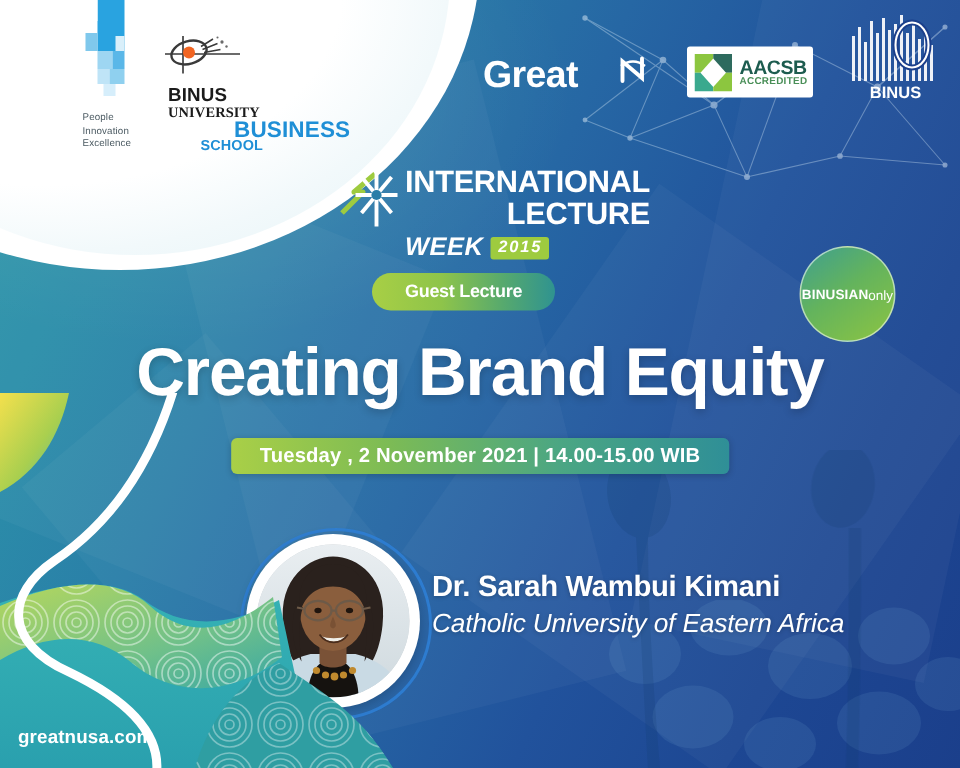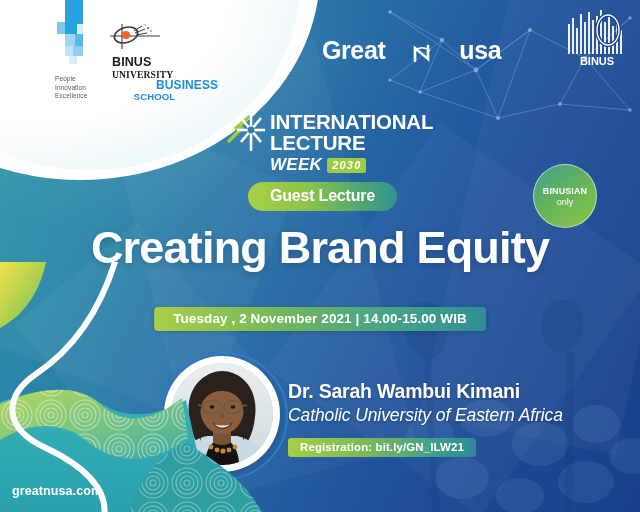--- a/index.html
+++ b/index.html
@@ -67,86 +67,86 @@
     color:#4b5a62; font-weight:400; letter-spacing:.1px;
     text-align:left; padding-left:8px;
   }
 
   .binus-logo { position:absolute; left:112px; top:23px; width:85px; }
   .binus-mark { position:relative; width:58px; height:28px; margin-left:-4px; }
   .binus-words { margin-top:1px; }
   .binus-words div { font-weight:bold; letter-spacing:.1px; }
   .bw1 { font-size:12.5px; color:#1b1b1b; line-height:13px; }
   .bw2 { font-size:9.6px; color:#1b1b1b; line-height:11px;font-family:Liberation Serif, serif; }
-  .bw3 { font-size:12px; color:#1f8fd6; line-height:11px;padding-left:44px; }
+  .bw3 { font-size:15px; color:#1f8fd6; line-height:11px;padding-left:44px; }
   .bw4 { font-size:9.6px; color:#1f8fd6; line-height:11px;text-align:center; }
 
   .greatnusa {
     position:absolute; left:322px; top:36px;
     color:#fff; font-size:25px; font-weight:bold; letter-spacing:-0.4px;
-    display:flex; align-items:flex-end;gap:27px;
+    display:flex; align-items:flex-start;gap:27px;
   }
   .gn-n { display:inline-block; margin:0 0px; }
 
   .aacsb {
     position:absolute; left:458px; top:31px;
     width:84px; height:34px; background:#fff; border-radius:2px;
     display:flex; align-items:center; padding:4px 5px; gap:5px;
   }
   .aacsb-mark { width:25px; height:25px; flex:0 0 25px; }
   .aacsb-txt { line-height:1; }
   .aacsb-txt .a1 { font-size:13px; font-weight:bold; color:#1d5c4f; letter-spacing:-0.3px; }
   .aacsb-txt .a2 { font-size:6.6px; font-weight:bold; color:#4a8f58; letter-spacing:.2px; margin-top:1px; }
 
   .binus40 { position:absolute; left:566px; top:8px; width:62px; height:60px; }
 
   
   .ilw { position:absolute; left:226px; top:104px; width:210px; }
   .ilw-row { display:flex; align-items:flex-start; }
   .ilw-burst { width:44px; height:48px; flex:0 0 44px; margin-top:2px; margin-left:-2px; }
-  .ilw-words { margin-left:2px; padding-top:7px; }
+  .ilw-words { margin-left:2px; padding-top:7px;text-align:right; }
   .ilw-l1 { color:#fff; font-size:20.5px; font-weight:bold; letter-spacing:-0.2px; line-height:21px; }
   .ilw-l2 { color:#fff; font-size:20.5px; font-weight:bold; letter-spacing:-0.2px; line-height:22px; }
   .ilw-l3 { display:flex; align-items:center; gap:5px; margin-top:1px;font-style:italic; }
   .ilw-week { color:#fff; font-size:17px; font-weight:bold; letter-spacing:.3px; }
   .ilw-year {
     background:#9ecb3f; color:#fff; font-size:11px; font-weight:bold;
     padding:1px 5px 2px; border-radius:2px; letter-spacing:1.2px;
   }
   .guest-pill {
     margin-top:7px; margin-left:22px;
     display:inline-block; padding:5px 22px 6px;
     border-radius:16px;
     background:linear-gradient(90deg,#a8cf45 0%,#8ec44a 38%,#56a96e 72%,#2f9390 100%);
-    color:#fff; font-size:16px; font-weight:bold; letter-spacing:-0.2px;
+    color:#fff; font-size:12px; font-weight:bold; letter-spacing:-0.2px;
   }
 
   
   .binusian {
     position:absolute; left:533px; top:164px;
     width:64px; height:64px; border-radius:50%;
     background:linear-gradient(145deg,#3f9f8f 0%,#63b35d 45%,#8cc442 100%);
     border:1.5px solid rgba(255,255,255,0.55);
-    display:flex; flex-direction:column; align-items:center; justify-content:center;
+    display:flex; flex-direction:row; align-items:center; justify-content:center;
     color:#fff; text-align:center;
   }
   .binusian .b1 { font-size:9px; font-weight:bold; letter-spacing:.1px; }
   .binusian .b2 { font-size:9px; font-weight:400; margin-top:1px; }
 
   
   .title {
     position:absolute; left:0; right:0; top:222px;
     text-align:center;
     color:#fff; font-size:45px; font-weight:bold; letter-spacing:-0.8px;
     text-shadow:0 2px 6px rgba(0,0,0,0.20);
   }
 
   
   .datebar {
-    position:absolute; left:50%; transform:translateX(-50%); top:307px;
+    position:absolute; left:50%; transform:translateX(-50%); top:292px;
     padding:4px 19px 5px; border-radius:4px;
     background:linear-gradient(90deg,#a9cf47 0%,#7cbb55 32%,#4ba683 66%,#2f8f97 100%);
     color:#fff; font-size:13.5px; font-weight:bold; letter-spacing:.1px;
     white-space:nowrap;
     box-shadow:0 1px 4px rgba(0,0,0,0.18);
   }
 
   
   .photo-wrap { position:absolute; left:160px; top:352px; width:128px; height:128px; }
   .photo-ring-outer {
@@ -296,20 +296,33 @@
 
   <div class="greatnusa">
     <span>Great</span>
     <svg class="gn-n" width="20" height="22" viewBox="0 0 20 22">
       <path d="M3 18 L3 5 L16 16 L16 3" fill="none" stroke="#ffffff" stroke-width="2.6" stroke-linecap="round"></path>
       <path d="M2 8 C7 4, 13 4, 18 8" fill="none" stroke="#ffffff" stroke-width="1.6"></path>
     </svg>
     <span>usa</span>
   </div>
 
+  <div class="aacsb">
+    <svg class="aacsb-mark" viewBox="0 0 25 25">
+      <rect x="0" y="0" width="12.5" height="12.5" fill="#8cc63f"></rect>
+      <rect x="12.5" y="0" width="12.5" height="12.5" fill="#2e6b5e"></rect>
+      <rect x="0" y="12.5" width="12.5" height="12.5" fill="#3aa98e"></rect>
+      <rect x="12.5" y="12.5" width="12.5" height="12.5" fill="#8cc63f"></rect>
+      <polygon points="12.5,3 21,12.5 12.5,22 4,12.5" fill="#ffffff"></polygon>
+    </svg>
+    <div class="aacsb-txt">
+      <div class="a1">AACSB</div>
+      <div class="a2">ACCREDITED</div>
+    </div>
+  </div>
 
   <svg class="binus40" viewBox="0 0 62 60">
     <g fill="#ffffff" opacity="0.92">
       <rect x="2" y="16" width="2" height="30"></rect>
       <rect x="6" y="10" width="2" height="36"></rect>
       <rect x="10" y="20" width="2" height="26"></rect>
       <rect x="14" y="6" width="2" height="40"></rect>
       <rect x="18" y="14" width="2" height="32"></rect>
       <rect x="22" y="4" width="2" height="42"></rect>
       <rect x="26" y="12" width="2" height="34"></rect>
@@ -336,21 +349,21 @@
           <line x1="17" y1="12" x2="37" y2="36"></line>
           <line x1="37" y1="12" x2="17" y2="36"></line>
         </g>
         <circle cx="27" cy="24" r="3.4" fill="#2a7ea8"></circle>
       </svg>
       <div class="ilw-words">
         <div class="ilw-l1">INTERNATIONAL</div>
         <div class="ilw-l2">LECTURE</div>
         <div class="ilw-l3">
           <span class="ilw-week">WEEK</span>
-          <span class="ilw-year">2030</span>
+          <span class="ilw-year">2015</span>
         </div>
       </div>
     </div>
     <div class="guest-pill">Guest Lecture</div>
   </div>
 
   <div class="binusian">
     <div class="b1">BINUSIAN</div>
     <div class="b2">only</div>
   </div>
@@ -409,21 +422,20 @@
             <circle cx="58" cy="87" r="2.4"></circle>
           <circle cx="64" cy="84" r="2.4"></circle>
         </g>
       </svg>
     </div>
   </div>
 
   <div class="speaker">
     <div class="sp-name">Dr. Sarah Wambui Kimani</div>
     <div class="sp-aff">Catholic University of Eastern Africa</div>
-    <div class="reg-pill">Registration: bit.ly/GN_ILW21</div>
   </div>
 
   <svg class="decor" viewBox="0 0 300 250">
     <defs>
       <linearGradient id="gy" x1="0" y1="0" x2="1" y2="1">
         <stop offset="0%" stop-color="#f4e04d"></stop>
           <stop offset="55%" stop-color="#a9cf4f"></stop>
           <stop offset="100%" stop-color="#4fb8a8"></stop>
       </linearGradient>
       <linearGradient id="gg" x1="0" y1="0" x2="1" y2="1">

